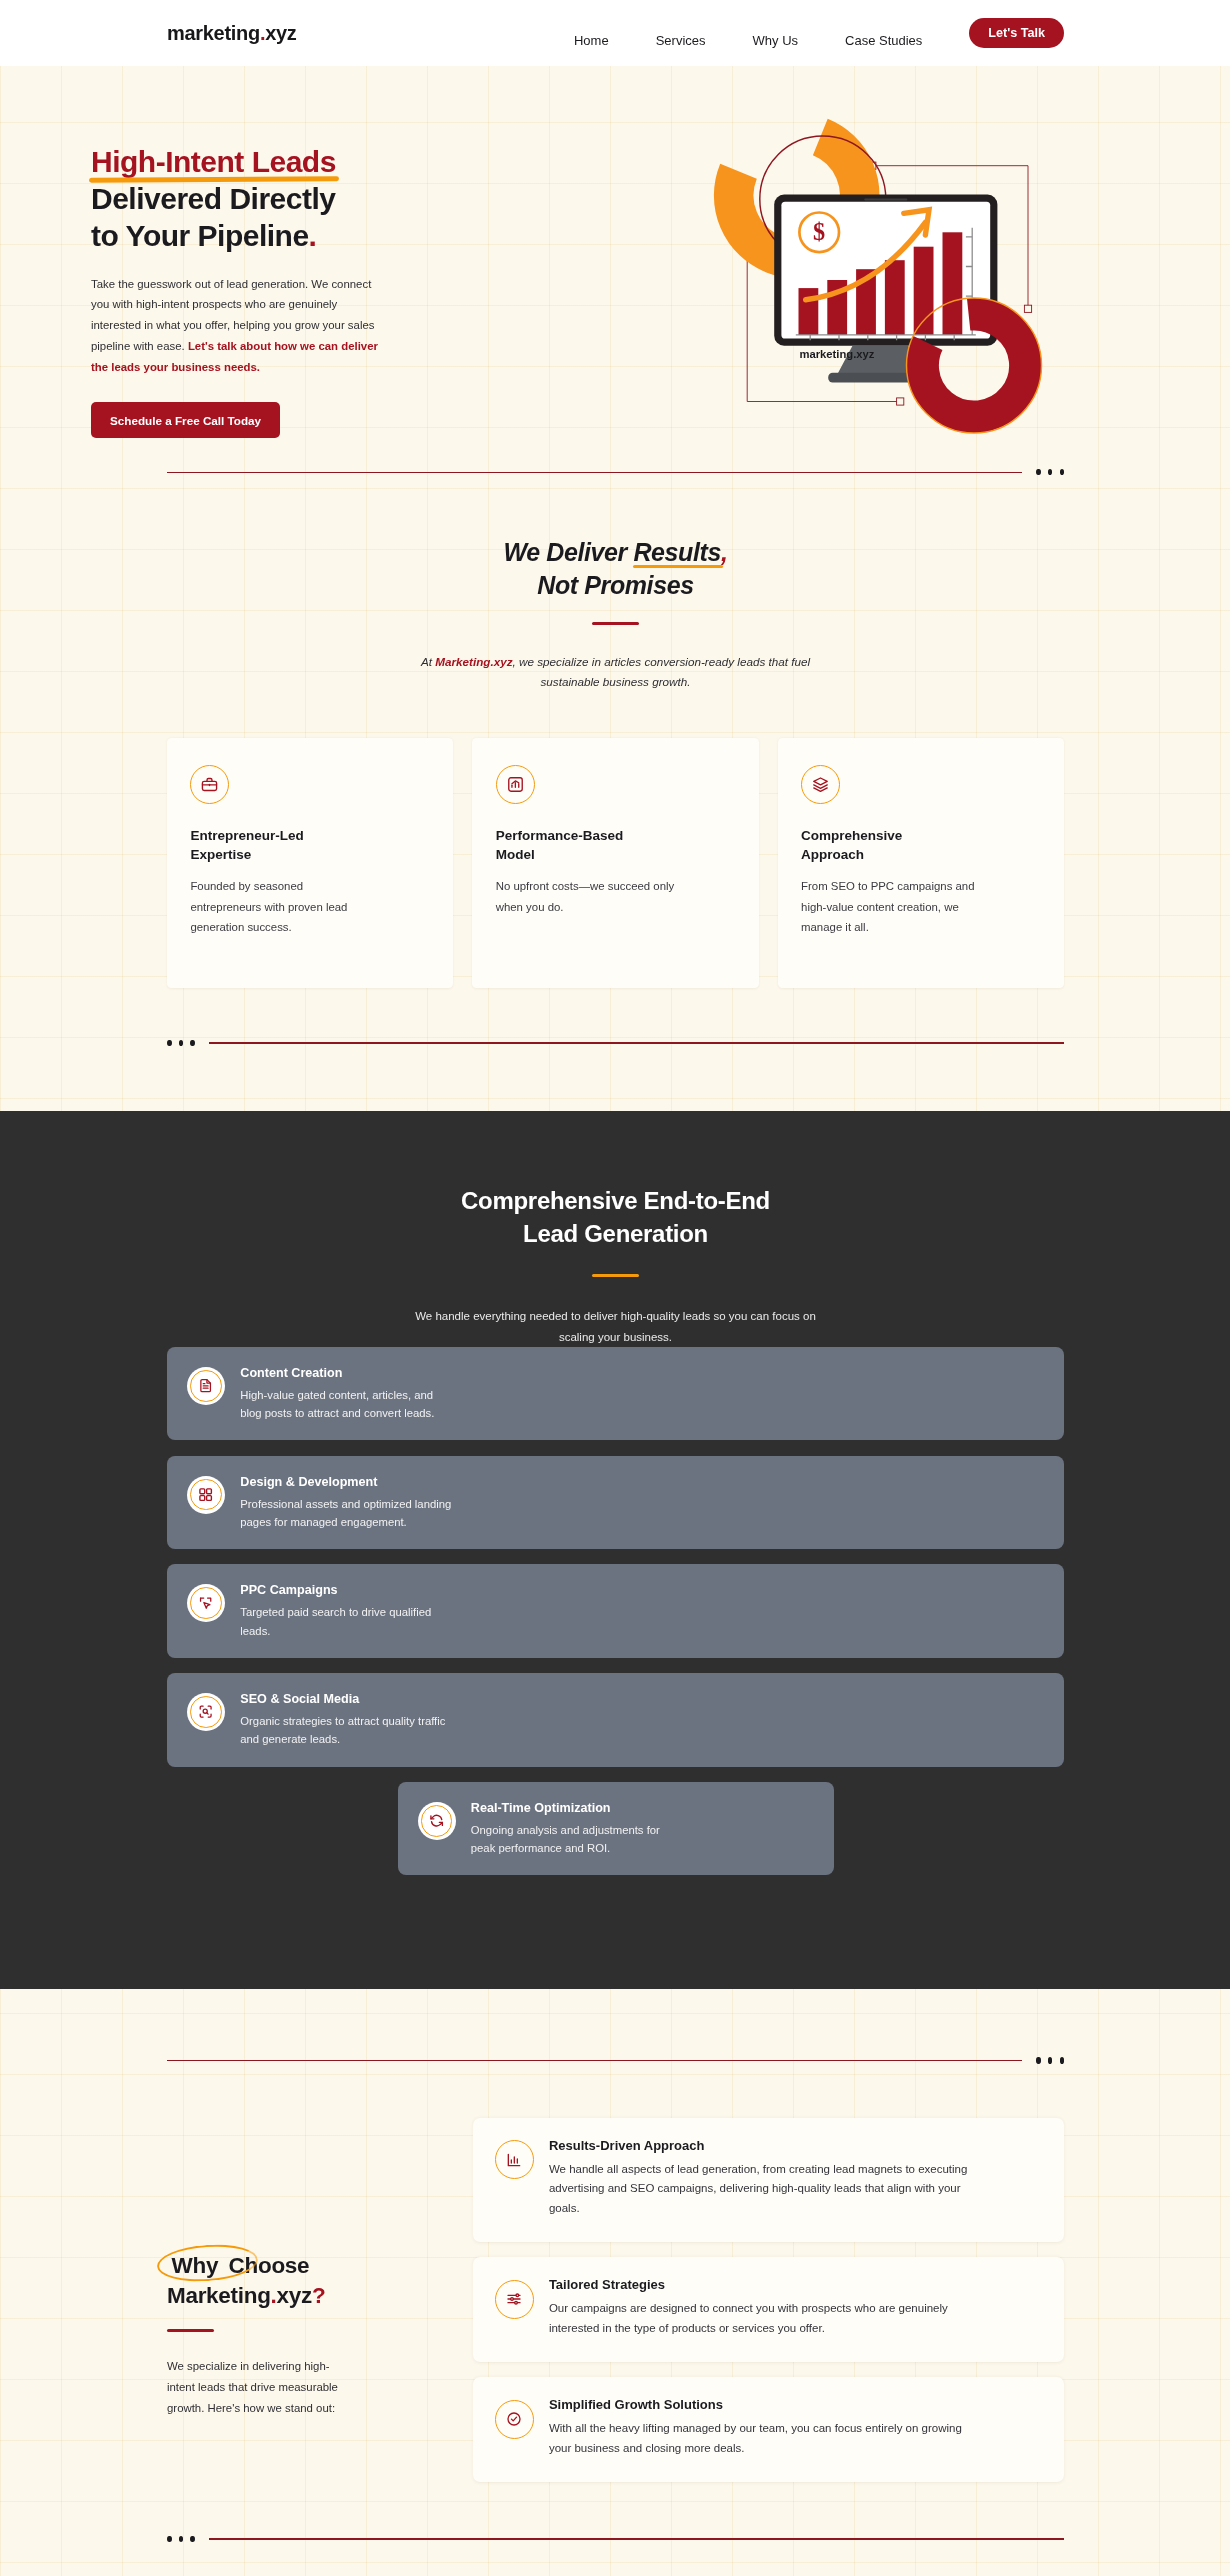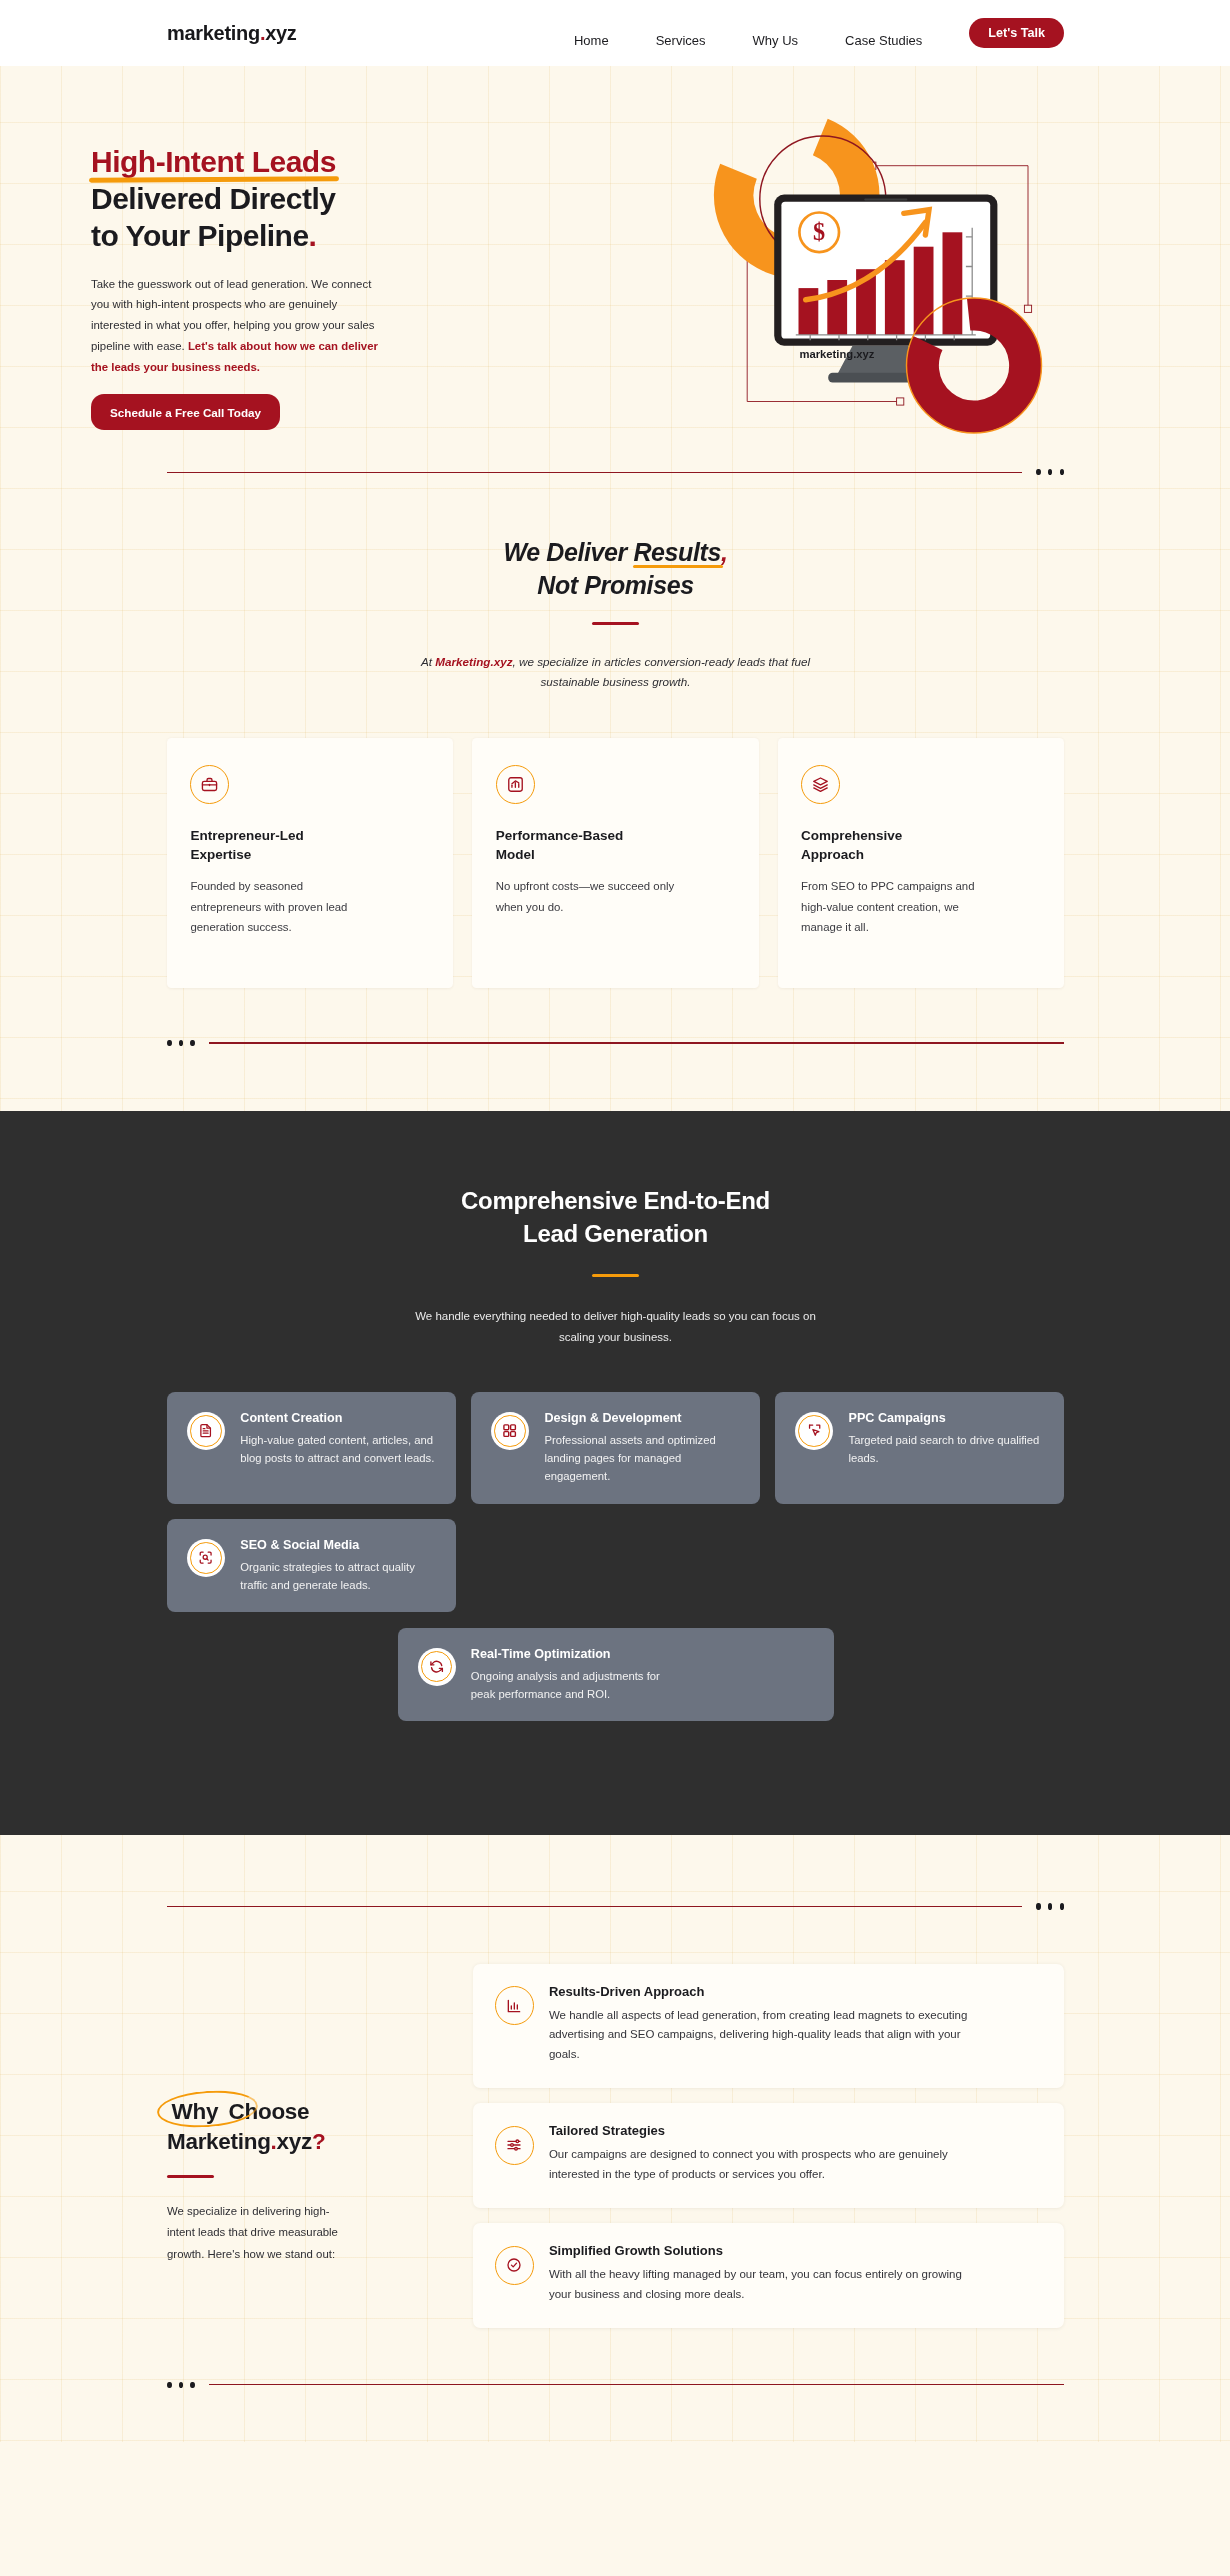--- a/index.html
+++ b/index.html
@@ -96,26 +96,26 @@
     font-size: 11.4px;
     line-height: 1.83;
     color: #2E2E33;
     max-width: 297px;
   }
   .hero-para .emph {
     color: #A51220;
     font-weight: 700;
   }
   .hero-btn {
-    margin-top: 16px;
+    margin-top: 24px;
     display: inline-block;
     background: #A51220;
     color: #fff;
     border: none;
-    border-radius: 13px;
+    border-radius: 5px;
     padding: 11.7px 19px;
     font-size: 11.7px;
     font-weight: 600;
     cursor: pointer;
     font-family: "Liberation Sans", sans-serif;
   }
 
   .hero-right {
     flex: 1;
     position: relative;
@@ -250,23 +250,22 @@
   }
   .dark-sub {
     margin: 29px auto 0 auto;
     max-width: 423px;
     text-align: center;
     font-size: 11.5px;
     line-height: 1.78;
     color: #EAEAEA;
   }
   .svc-grid {
-    margin-top: 45px;
     display: grid;
-    grid-template-columns: 1fr 1fr 1fr;
+    grid-template-columns: 1fr;
     gap: 15.3px;
   }
   .svc-card {
     background: #6C7380;
     border-radius: 8px;
     padding: 18px 20px;
     display: flex;
     gap: 15.3px;
     align-items: flex-start;
     min-height: 88px;

